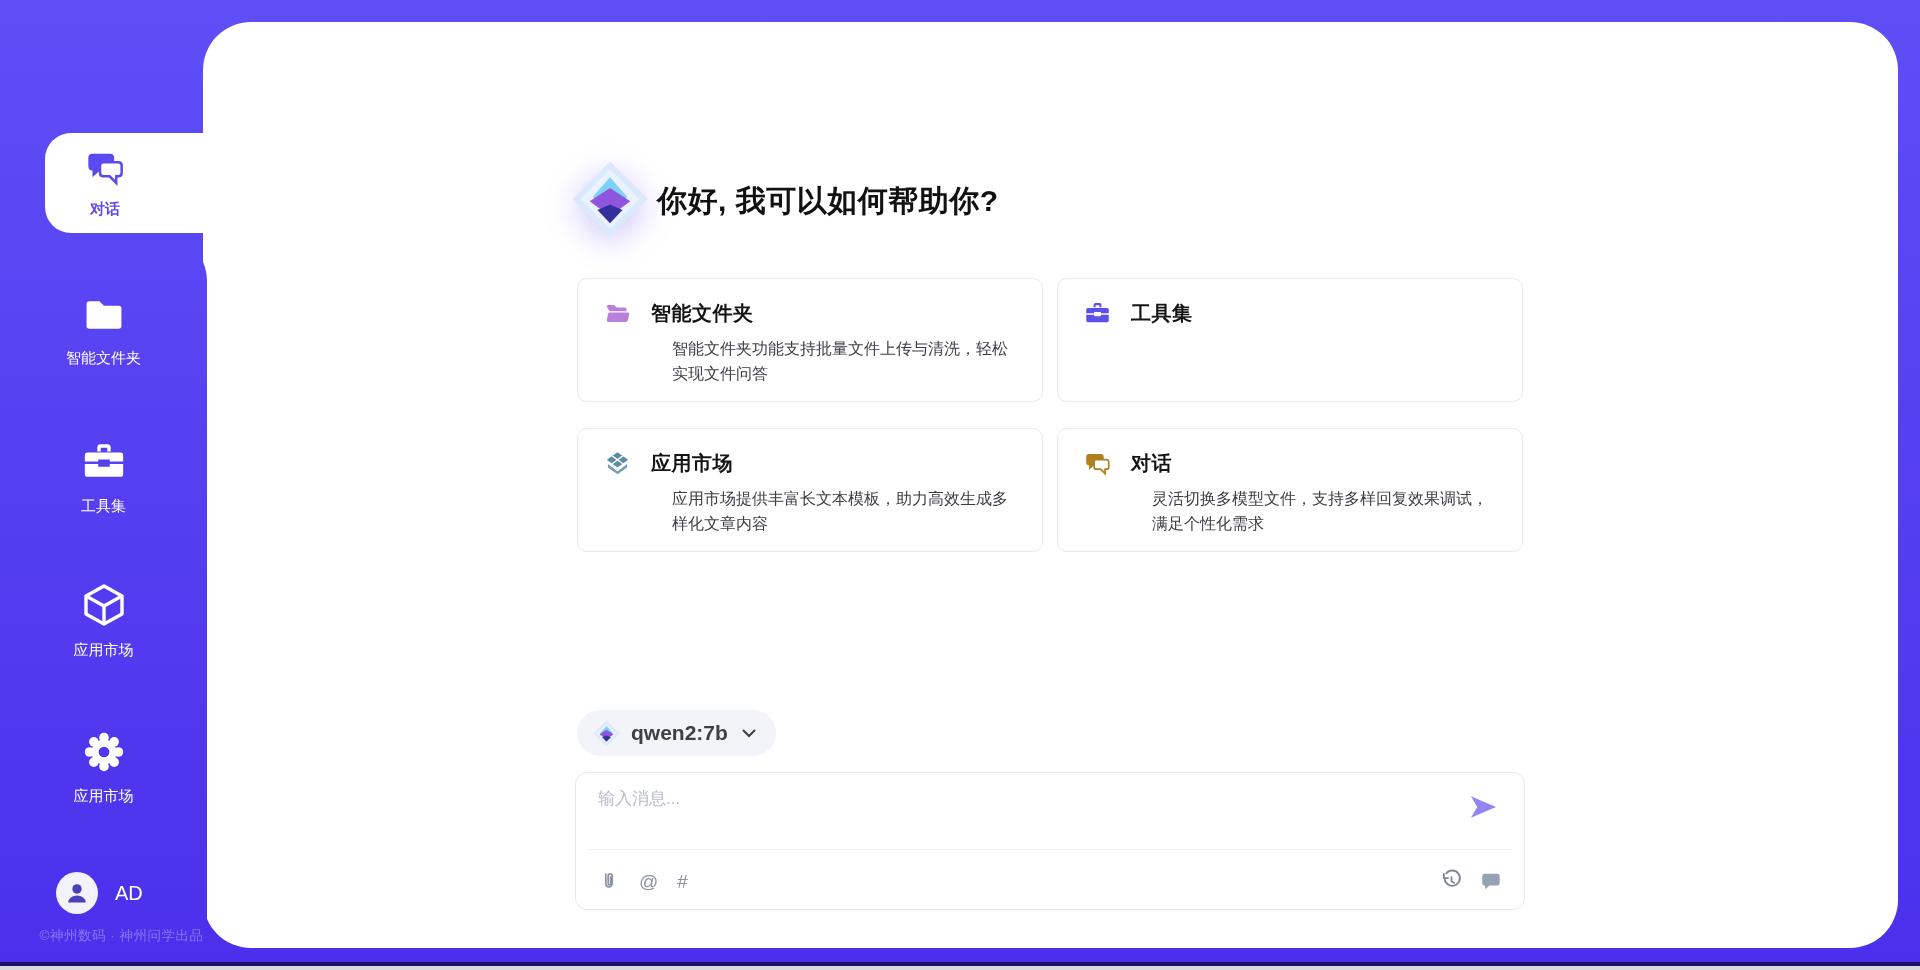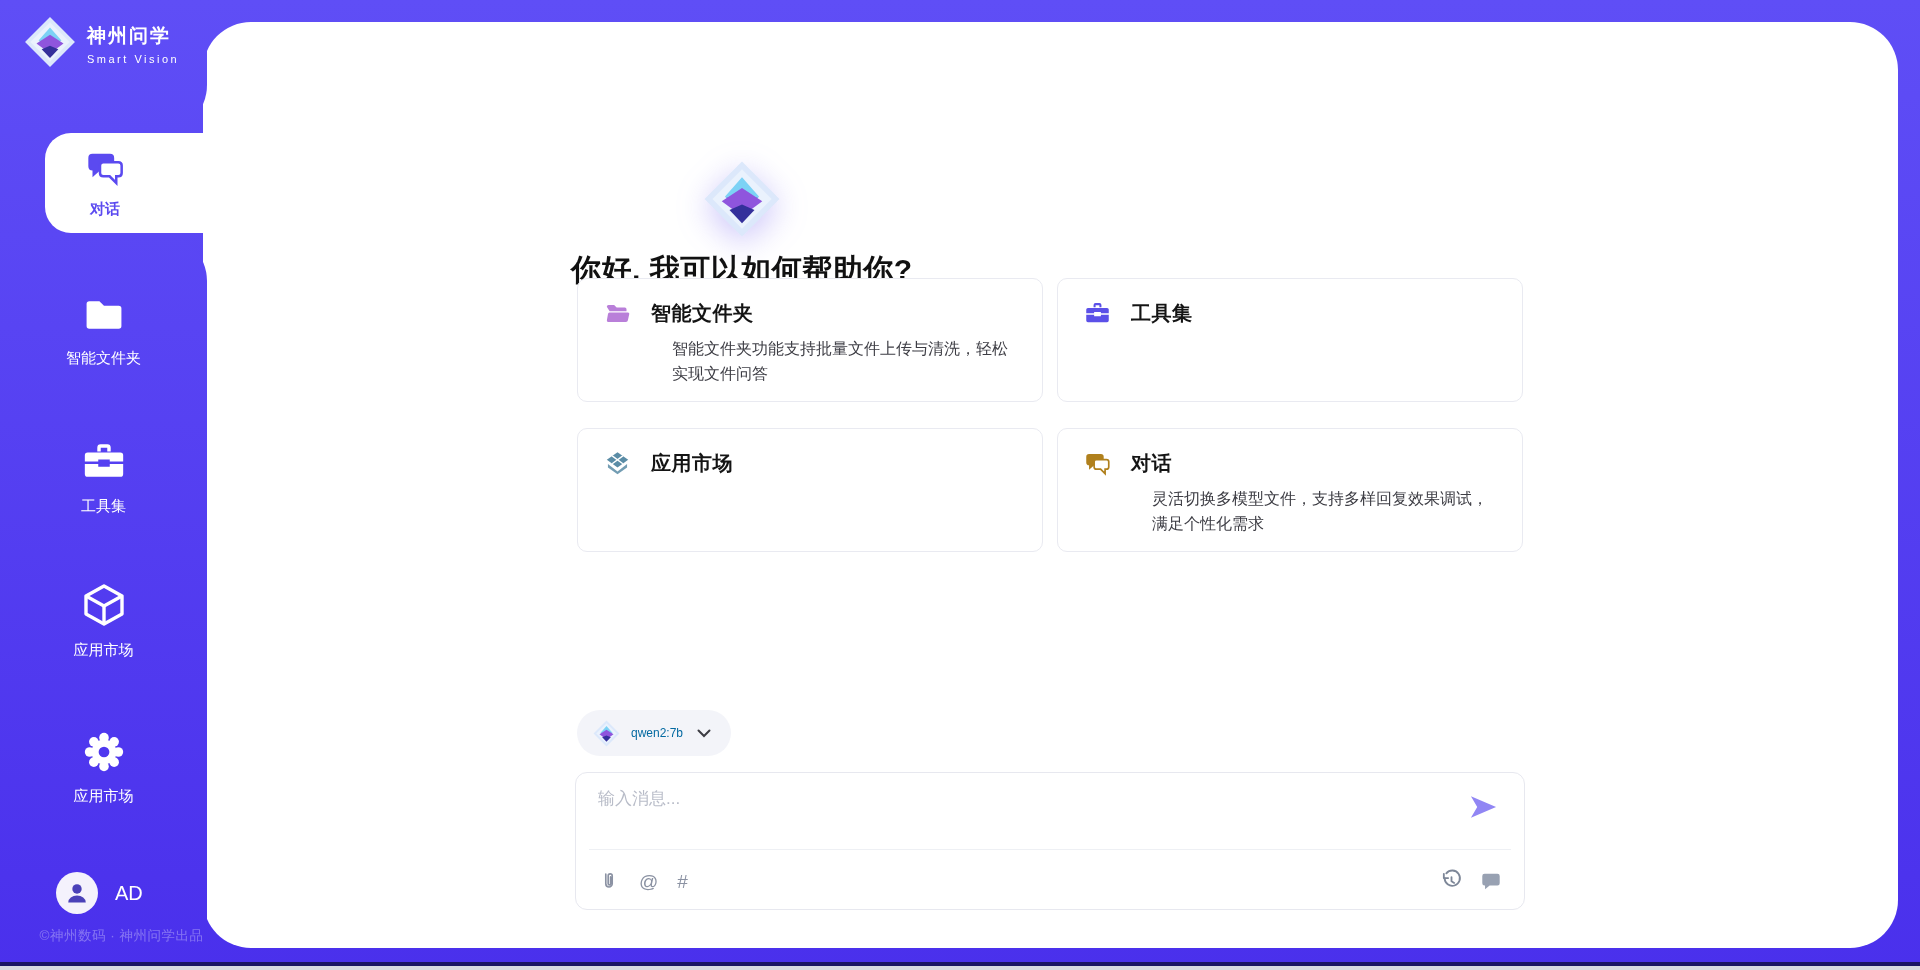--- a/index.html
+++ b/index.html
@@ -37,38 +37,38 @@
   .nav-item .icon, .tab-bubble .icon { display:block; }
 
   .user-row { position:absolute; left:56px; top:639px; display:flex; align-items:center; cursor:pointer; }
   .avatar { width:42px; height:42px; border-radius:50%; background:#f4f2fc;
             display:flex; align-items:center; justify-content:center; }
   .user-name { color:#fff; font-size:20px; margin-left:17px; font-weight:500; }
   .copyright { position:absolute; left:0; top:694px; width:207px; text-align:center;
                color:rgba(255,255,255,0.32); font-size:13.5px; letter-spacing:0.5px;padding-left:36px; }
 
   
-  .greeting { position:absolute; left:368px; top:138px; display:flex; align-items:center; gap:8px;flex-direction:column; }
+  .greeting { position:absolute; left:368px; top:138px; display:flex; align-items:center; gap:8px; }
   .greeting-logo { filter:drop-shadow(0 8px 16px rgba(110,90,240,0.35)); }
   .greeting-text { font-size:30px; font-weight:700; color:#111; letter-spacing:0.5px; }
 
   .cards { position:absolute; left:374px; top:256px; width:946px;
            display:grid; grid-template-columns:466px 466px; column-gap:14px; row-gap:26px; }
   .card { height:124px; border:1px solid #e9eaf1; border-radius:10px; background:#fff;
           padding:21px 26px; cursor:pointer; }
   .card-head { display:flex; align-items:center; gap:20px; }
   .card-title { font-size:20px; font-weight:700; color:#141414; letter-spacing:0.5px; }
   .card-desc { margin-top:9px; margin-left:68px; max-width:356px; font-size:16px;
                line-height:25px; color:#3d3d44; }
   .ci0 { color:#b97fd9; } .ci1 { color:#5b50e8; } .ci2 { color:#5a8ca6; } .ci3 { color:#b0801d; }
 
   .model-pill { position:absolute; left:374px; top:688px; height:46px; border-radius:23px;
                 background:#f3f4f9; display:inline-flex; align-items:center; gap:11px;
                 padding:0 20px 0 16px; cursor:pointer; }
-  .model-name { font-size:12px; color:#0369a1; font-weight:400; }
+  .model-name { font-size:21px; color:#404040; font-weight:700; }
 
   .composer { position:absolute; left:372px; top:750px; width:950px; height:138px;
               border:1px solid #e7e8ef; border-radius:12px; background:#fff; }
   .composer textarea { position:absolute; left:22px; top:14px; width:860px; height:56px;
               border:none; outline:none; resize:none; font-size:17px;
               font-family:"Liberation Sans","DejaVu Sans",sans-serif; color:#737373; }
   .composer textarea::placeholder { color:#b8bcc8; }
   .send-btn { position:absolute; right:26px; top:21px; cursor:pointer; }
   .composer-divider { position:absolute; left:13px; right:13px; top:76px; height:1px; background:#eef0f4; }
   .tools-left { position:absolute; left:22px; bottom:17px; display:flex; align-items:center; gap:19px; }
@@ -144,33 +144,20 @@
 
   <div class="tab-bubble">
     <span class="icon">
       <svg width="40" height="40" viewBox="0 0 48 48">
           <use href="#icon-chat"></use>
         </svg>
     </span>
     <span class="nav-label">对话</span>
   </div>
 
-  <div class="bulge">
-    <div class="brand">
-      <span>
-        <svg width="52" height="52" viewBox="0 0 100 100">
-            <use href="#diamond-logo"></use>
-          </svg>
-      </span>
-      <span>
-        <div class="brand-name">神州问学</div>
-        <div class="brand-sub">Smart Vision</div>
-      </span>
-    </div>
-  </div>
 
   <div class="sidebar-lower">
 
     <div class="nav-item" style="top:60px">
       <span class="icon">
         <svg width="44" height="44" viewBox="0 0 48 48">
             <use href="#icon-folder"></use>
           </svg>
       </span>
       <span class="nav-label">智能文件夹</span>
@@ -256,20 +243,21 @@
 
         <div class="card">
           <div class="card-head">
             <span class="ci2">
               <svg width="27" height="27" viewBox="0 0 48 48" style="display:block">
                   <use href="#icon-gridbox"></use>
                 </svg>
             </span>
             <span class="card-title">应用市场</span>
           </div>
+          <div class="card-desc">应用市场提供丰富长文本模板，助力高效生成多样化文章内容</div>
         </div>
 
         <div class="card">
           <div class="card-head">
             <span class="ci3">
               <svg width="27" height="27" viewBox="0 0 48 48" style="display:block">
                   <use href="#icon-chat"></use>
                 </svg>
             </span>
             <span class="card-title">对话</span>

